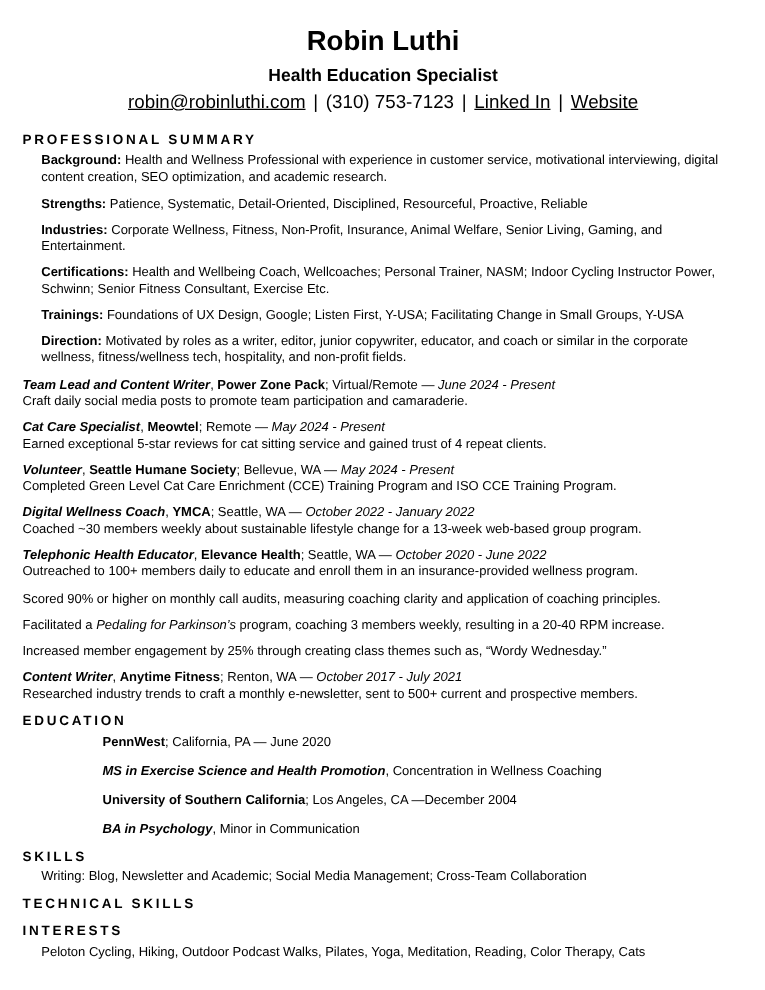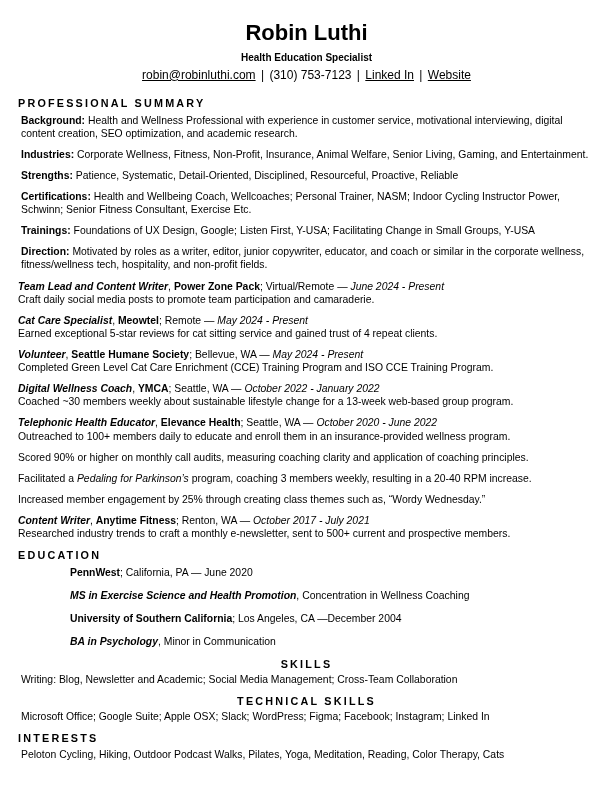--- a/index.html
+++ b/index.html
@@ -4,35 +4,35 @@
 <style>
   html,body{margin:0;padding:0;background:#e8e8e8;}
   .page{
     width:612px;height:792px;margin:0 auto;background:#ffffff;color:#000;
     font-family:Liberation Sans, sans-serif;
     font-size:10.4px;line-height:1.26;
     padding:16px 17px 0 18px;box-sizing:border-box;overflow:hidden;
   }
   .header{text-align:center;margin-bottom:14px;}
   .name{font-size:22px;font-weight:bold;line-height:1.15;margin:4px 0 7px;}
-  .subtitle{font-size:10px;font-weight:bold;margin:0 0 3px;}
-  .contact{font-size:12px;}
+  .subtitle{font-size:14px;font-weight:bold;margin:0 0 3px;}
+  .contact{font-size:15px;}
   .contact a{color:#000;text-decoration:underline;cursor:pointer;}
   .csep{margin:0 2px;}
   .h{font-size:10.8px;font-weight:bold;letter-spacing:2.2px;margin:9px 0 3px;}
-  .h.tight{margin-bottom:1px;text-align:center;}
-  .p{margin:0 3px 8px;}
+  .h.tight{margin-bottom:1px;}
+  .p{margin:0 15px 8px;}
   .lbl{font-weight:bold;}
   .meta{margin:0;}
   .jt{font-weight:bold;font-style:italic;}
   .co{font-weight:bold;}
   .dt{font-style:italic;}
   .it{font-style:italic;}
   .bullet{margin:0 0 8px;}
-  .edu{margin:0 4px 10px;padding-left:48px;}
+  .edu{margin:0 16px 10px;padding-left:48px;}
   .school{font-weight:bold;}
   .degree{font-weight:bold;font-style:italic;}
 </style>
 </head>
 <body>
 
 <div class="page">
 
   <div class="header">
     <div class="name">Robin Luthi</div>
@@ -44,22 +44,22 @@
       <span class="csep">|</span>
       <a>Linked In</a>
       <span class="csep">|</span>
       <a>Website</a>
     </div>
   </div>
 
   <div>
     <div class="h">PROFESSIONAL SUMMARY</div>
     <p class="p"><b class="lbl">Background:</b><span> Health and Wellness Professional with experience in customer service, motivational interviewing, digital content creation, SEO optimization, and academic research.</span></p>
+    <p class="p"><b class="lbl">Strengths:</b><span> Patience, Systematic, Detail-Oriented, Disciplined, Resourceful, Proactive, Reliable</span></p>
     <p class="p"><b class="lbl">Industries:</b><span> Corporate Wellness, Fitness, Non-Profit, Insurance, Animal Welfare, Senior Living, Gaming, and Entertainment.</span></p>
-    <p class="p"><b class="lbl">Strengths:</b><span> Patience, Systematic, Detail-Oriented, Disciplined, Resourceful, Proactive, Reliable</span></p>
     <p class="p"><b class="lbl">Certifications:</b><span> Health and Wellbeing Coach, Wellcoaches; Personal Trainer, NASM; Indoor Cycling Instructor Power, Schwinn; Senior Fitness Consultant, Exercise Etc.</span></p>
     <p class="p"><b class="lbl">Trainings:</b><span> Foundations of UX Design, Google; Listen First, Y-USA; Facilitating Change in Small Groups, Y-USA</span></p>
     <p class="p"><b class="lbl">Direction:</b><span> Motivated by roles as a writer, editor, junior copywriter, educator, and coach or similar in the corporate wellness, fitness/wellness tech, hospitality, and non-profit fields.</span></p>
   </div>
 
   <div>
 
     <div class="entry">
       <p class="meta"><span class="jt">Team Lead and Content Writer</span><span>, </span><span class="co">Power Zone Pack</span><span>; </span><span>Virtual/Remote</span><span> — </span><span class="dt">June 2024 - Present</span></p>
       <p class="bullet">Craft daily social media posts to promote team participation and camaraderie.</p>
@@ -105,21 +105,20 @@
     <p class="edu"><span class="degree">BA in Psychology</span><span>, Minor in Communication</span></p>
   </div>
 
   <div>
     <div class="h tight">SKILLS</div>
     <p class="p">Writing: Blog, Newsletter and Academic; Social Media Management; Cross-Team Collaboration</p>
   </div>
 
   <div>
     <div class="h tight">TECHNICAL SKILLS</div>
-    <p class="p">Microsoft Office; Google Suite; Apple OSX; Slack; WordPress; Figma; Facebook; Instagram; Linked In</p>
   </div>
 
   <div>
     <div class="h">INTERESTS</div>
     <p class="p">Peloton Cycling, Hiking, Outdoor Podcast Walks, Pilates, Yoga, Meditation, Reading, Color Therapy, Cats</p>
   </div>
 
 </div>
 
 </body></html>

